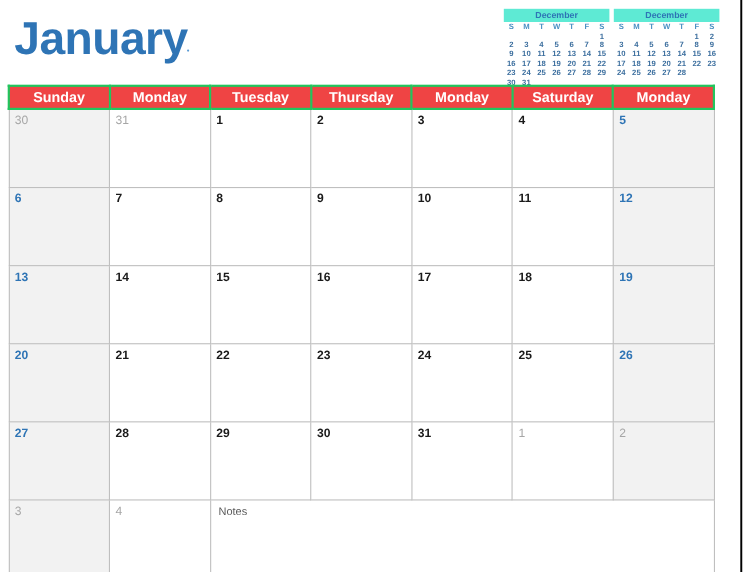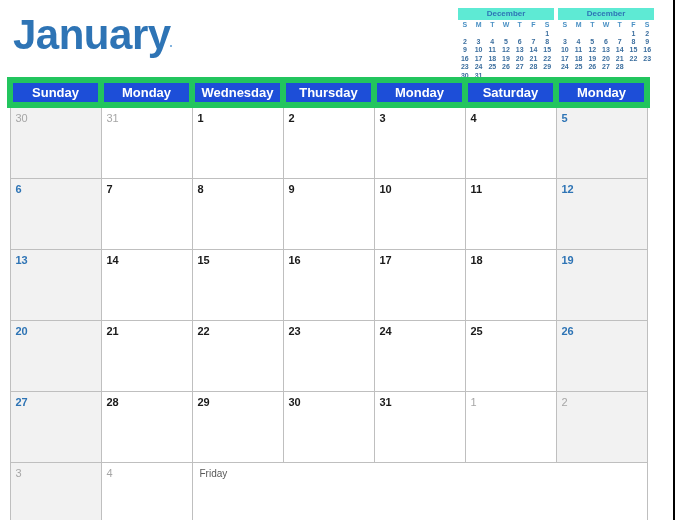--- a/index.html
+++ b/index.html
@@ -103,27 +103,27 @@
   
   .cal {
     position: absolute;
     left: 7px;
     top: 77px;
     width: 643px;
     border-collapse: collapse;
     table-layout: fixed;
   }
   .cal th {
-    background: #1d4ed8;
+    background: #ef4444;
     color: #ffffff;
     font-size: 13px;
     font-weight: bold;
     height: 19px;
     text-align: center;
-    border: 6px solid #22c55e;
+    border: 2px solid #22c55e;
     padding: 0;
   }
   .cal td {
     height: 70px;
     vertical-align: top;
     border: 1px solid #BFBFBF;
     padding: 0;
     background: #ffffff;
   }
   .cal td.weekend { background: #F2F2F2; }
@@ -270,21 +270,21 @@
           <span>28</span>
         </div>
     </div>
   </div>
 
   <table class="cal">
     <thead>
       <tr>
           <th>Sunday</th>
           <th>Monday</th>
-          <th>Wednesday</th>
+          <th>Tuesday</th>
           <th>Thursday</th>
           <th>Monday</th>
           <th>Saturday</th>
           <th>Monday</th>
         </tr>
     </thead>
     <tbody>
         <tr>
           <td class="weekend">
             <span class="daynum muted">30</span>
@@ -401,21 +401,21 @@
           </td>
         </tr>
         <tr>
           <td class="weekend">
             <span class="daynum muted">3</span>
           </td>
           <td>
             <span class="daynum muted">4</span>
           </td>
           <td class="notes-cell" colspan="5">
-            <span class="notes-label">Friday</span>
+            <span class="notes-label">Notes</span>
           </td>
         </tr>
       </tbody>
   </table>
 
   <div class="faint-artifact"></div>
 
 </div>
 
 </body></html>

